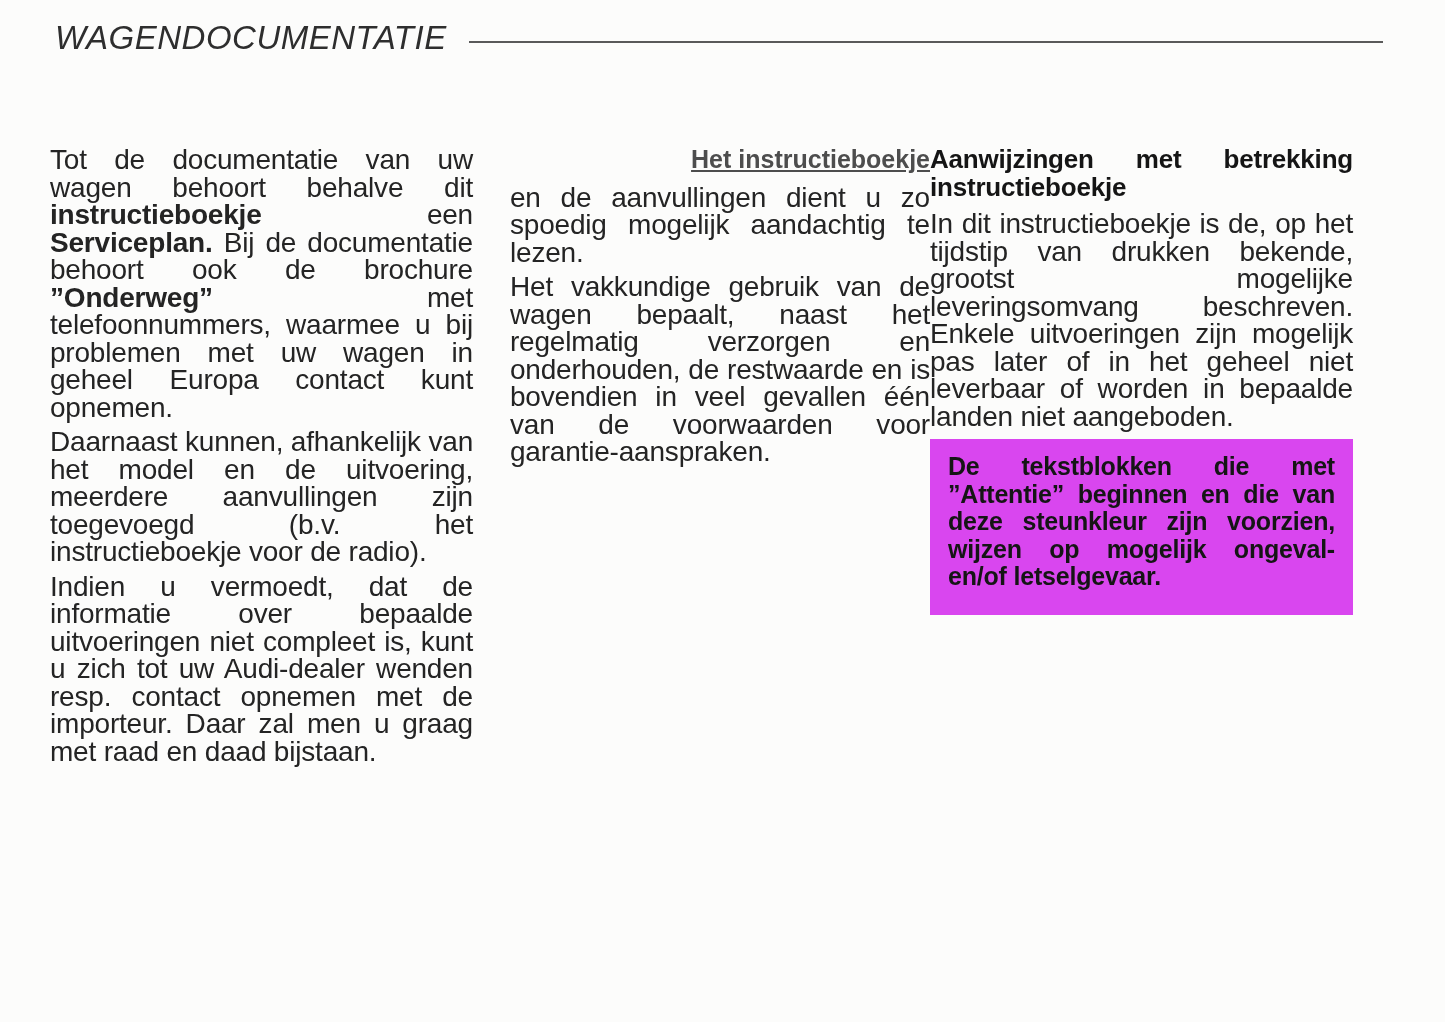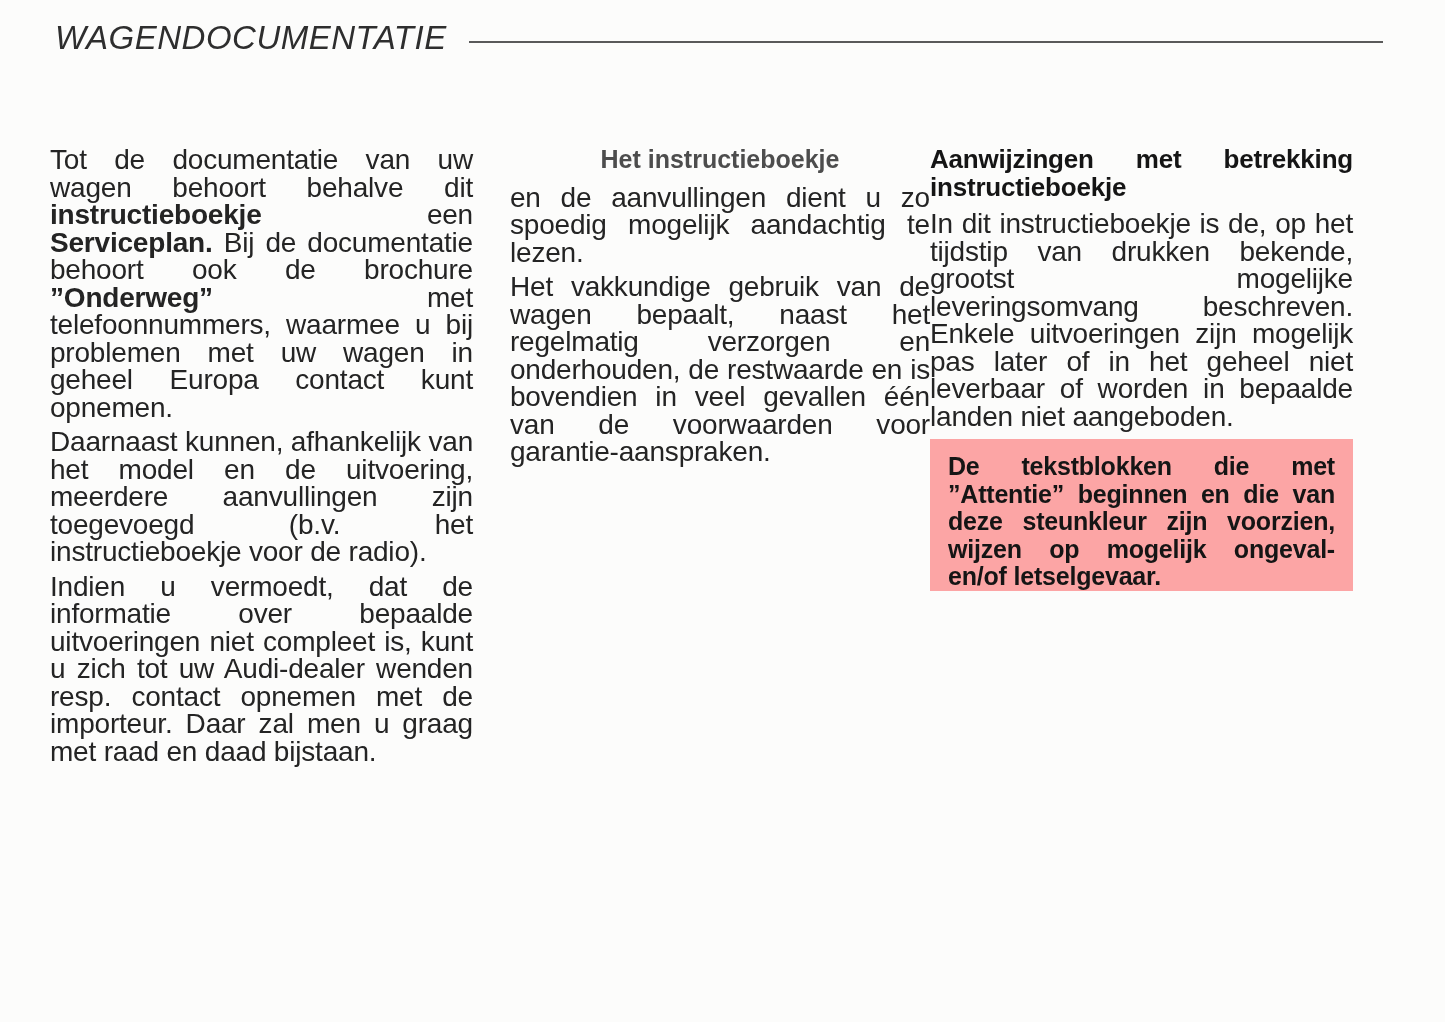--- a/index.html
+++ b/index.html
@@ -59,41 +59,42 @@
     letter-spacing: -0.2px;
   }
   .b { font-weight: 700; }
 
   .heading-gray {
     margin: 0 0 10px 0;
     font-size: 25px;
     line-height: 27.5px;
     font-weight: 700;
     color: #4d4d4d;
-    text-align: center;
+    text-align: right;
+    text-decoration: underline;
   }
   .heading-black {
     margin: 0 0 9px 0;
     font-size: 26px;
     line-height: 27.5px;
     font-weight: 700;
     color: #151515;
     letter-spacing: -0.2px;
   }
   .heading-black > div { text-align: left; }
   .heading-black > div:first-child {
     text-align: justify;
     text-align-last: justify;
   }
 
   
   .attention-box {
     margin-top: 9px;
-    background: #fca5a5;
-    padding: 14px 18px 0 18px;
+    background: #d946ef;
+    padding: 14px 18px 24px 18px;
     box-sizing: border-box;
     width: 100%;
   }
   .attention-box p {
     margin: 0;
     font-size: 25px;
     line-height: 27.6px;
     font-weight: 700;
     color: #151515;
     text-align: justify;

